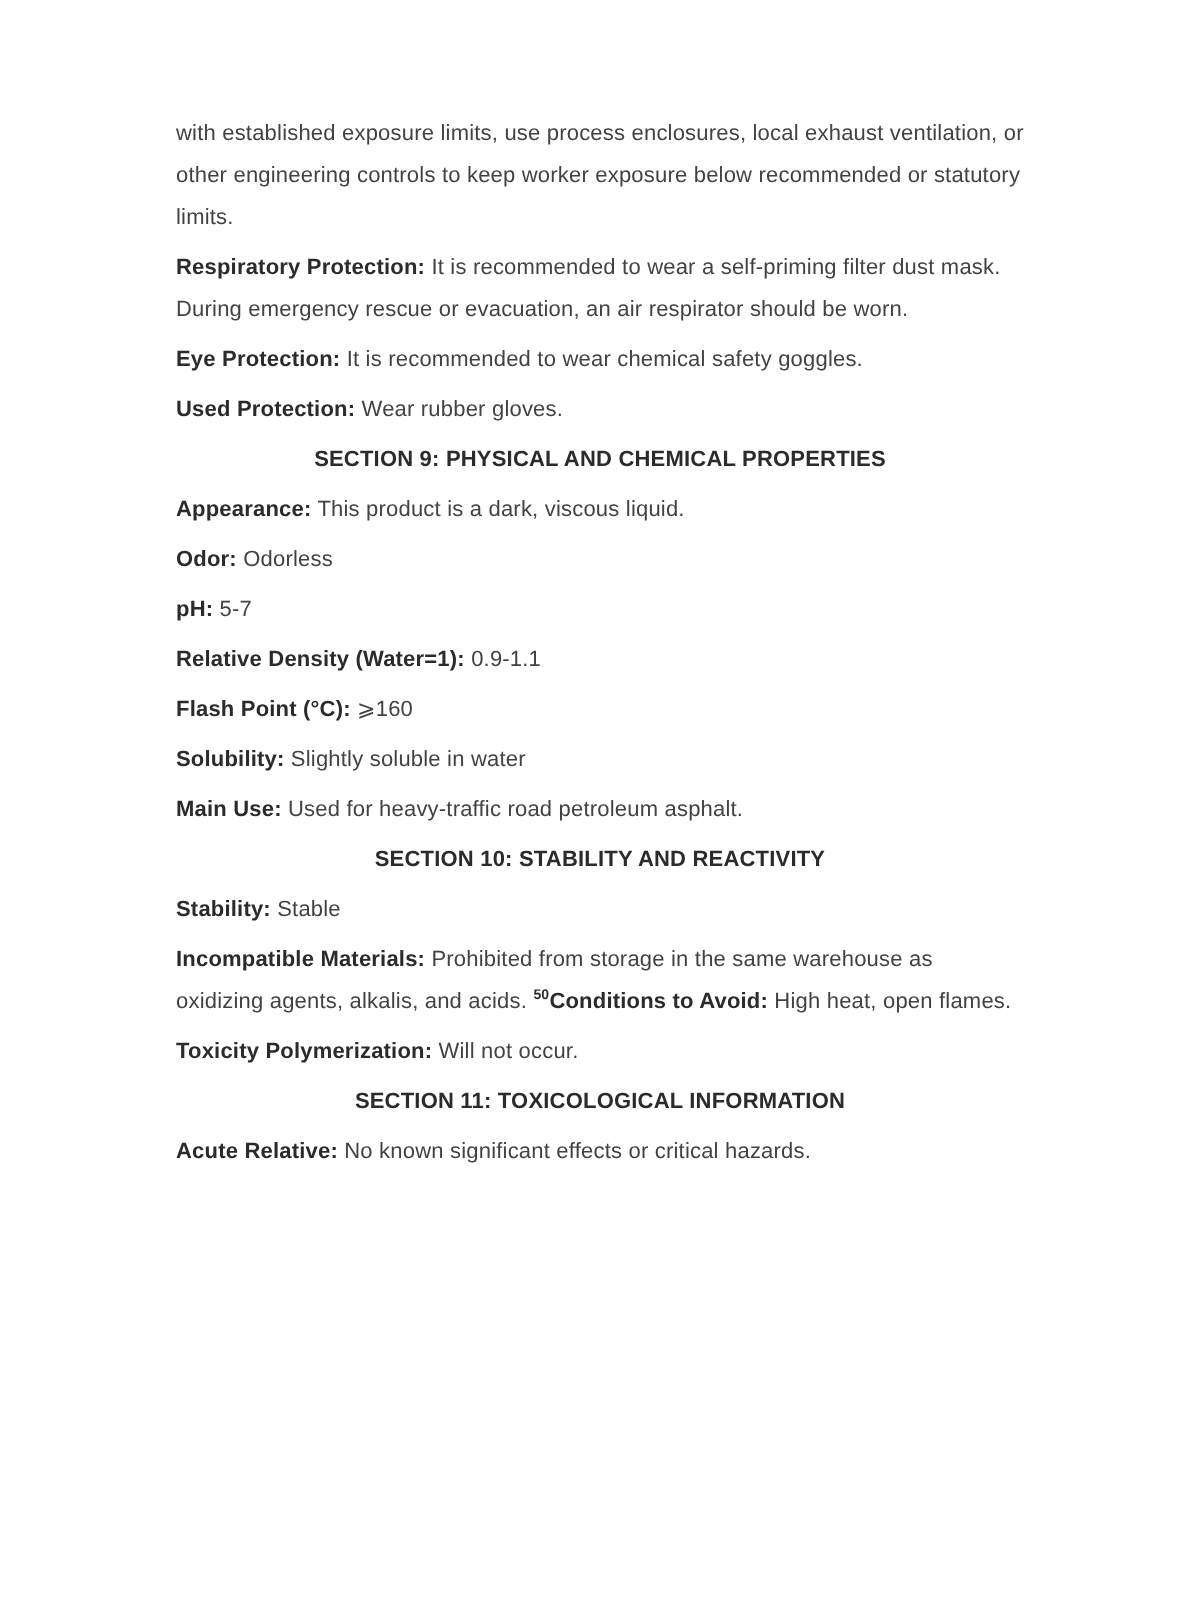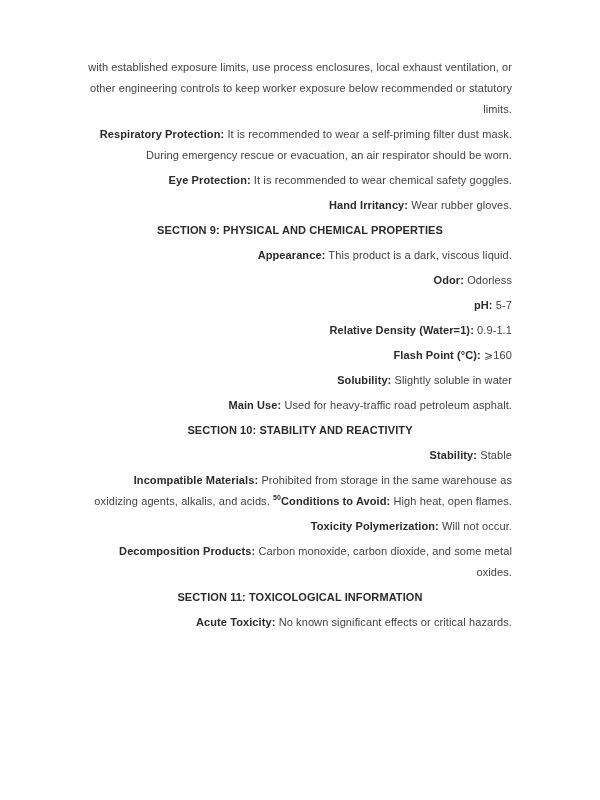--- a/index.html
+++ b/index.html
@@ -17,21 +17,21 @@
   .doc {
     padding: 57px 88px 0 88px;
     font-family: "Liberation Sans", "DejaVu Sans", sans-serif;
     font-size: 11px;
     line-height: 21px;
     color: #424242;
     letter-spacing: 0.1px;
   }
   .para {
     margin: 0 0 4px 0;
-    text-align: right;
+    text-align: left;
   }
   .field-label {
     font-weight: bold;
     color: #2b2b2b;
   }
   .heading {
     margin: 0 0 4px 0;
     font-size: 11px;
     line-height: 21px;
     font-weight: bold;
@@ -46,30 +46,29 @@
   }
 </style>
 </head>
 <body style="background: rgb(255, 255, 255);">
 
 <div class="page">
   <div class="doc" style="color: rgb(66, 66, 66);">
       <p class="para"><span class="text-run">with established exposure limits, use process enclosures, local exhaust ventilation, or other engineering controls to keep worker exposure below recommended or statutory limits.</span></p>
       <p class="para"><span class="field-label">Respiratory Protection:</span><span class="text-run"> It is recommended to wear a self-priming filter dust mask. During emergency rescue or evacuation, an air respirator should be worn.</span></p>
       <p class="para"><span class="field-label">Eye Protection:</span><span class="text-run"> It is recommended to wear chemical safety goggles.</span></p>
-      <p class="para"><span class="field-label">Hand Irritancy:</span><span class="text-run"> Wear rubber gloves.</span></p>
+      <p class="para"><span class="field-label">Used Protection:</span><span class="text-run"> Wear rubber gloves.</span></p>
       <h2 class="heading">SECTION 9: PHYSICAL AND CHEMICAL PROPERTIES</h2>
       <p class="para"><span class="field-label">Appearance:</span><span class="text-run"> This product is a dark, viscous liquid.</span></p>
       <p class="para"><span class="field-label">Odor:</span><span class="text-run"> Odorless</span></p>
       <p class="para"><span class="field-label">pH:</span><span class="text-run"> 5-7</span></p>
       <p class="para"><span class="field-label">Relative Density (Water=1):</span><span class="text-run"> 0.9-1.1</span></p>
       <p class="para"><span class="field-label">Flash Point (°C):</span><span class="text-run"> ⩾160</span></p>
       <p class="para"><span class="field-label">Solubility:</span><span class="text-run"> Slightly soluble in water</span></p>
       <p class="para"><span class="field-label">Main Use:</span><span class="text-run"> Used for heavy-traffic road petroleum asphalt.</span></p>
       <h2 class="heading">SECTION 10: STABILITY AND REACTIVITY</h2>
       <p class="para"><span class="field-label">Stability:</span><span class="text-run"> Stable</span></p>
       <p class="para"><span class="field-label">Incompatible Materials:</span><span class="text-run"> Prohibited from storage in the same warehouse as oxidizing agents, alkalis, and acids. </span><sup class="sup-marker">50</sup><span class="field-label">Conditions to Avoid:</span><span class="text-run"> High heat, open flames.</span></p>
       <p class="para"><span class="field-label">Toxicity Polymerization:</span><span class="text-run"> Will not occur.</span></p>
-      <p class="para"><span class="field-label">Decomposition Products:</span><span class="text-run"> Carbon monoxide, carbon dioxide, and some metal oxides.</span></p>
       <h2 class="heading">SECTION 11: TOXICOLOGICAL INFORMATION</h2>
-      <p class="para"><span class="field-label">Acute Toxicity:</span><span class="text-run"> No known significant effects or critical hazards.</span></p>
+      <p class="para"><span class="field-label">Acute Relative:</span><span class="text-run"> No known significant effects or critical hazards.</span></p>
     </div>
 </div>
 
 </body></html>

